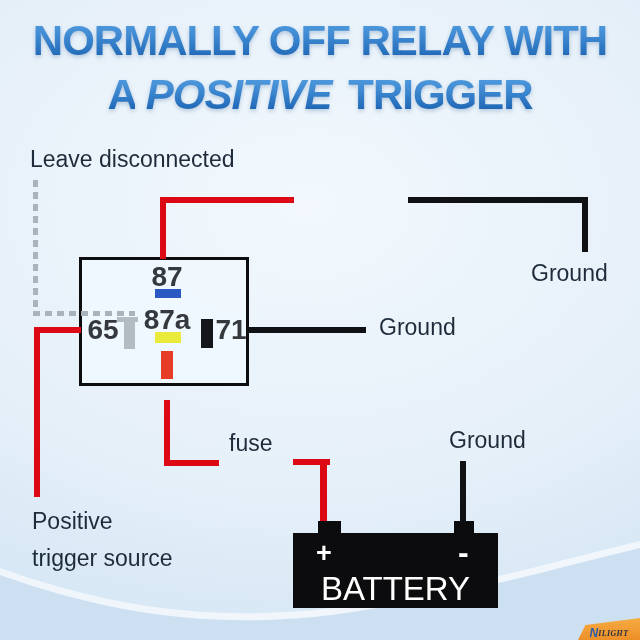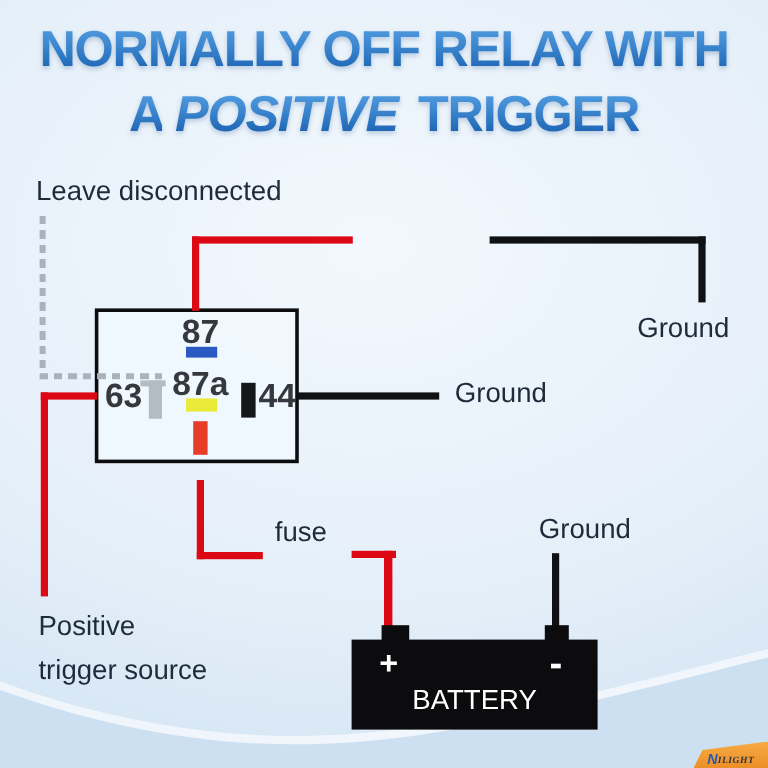--- a/index.html
+++ b/index.html
@@ -90,35 +90,35 @@
 
   <div class="abs wire blk" style="left:460px;top:461px;width:6px;height:61px;"></div>
 
   <div class="abs relay">
     <div class="pin" style="left:55px;top:3px;width:60px;">87</div>
     <div class="bar" style="left:73px;top:29px;width:26px;height:9px;background:#2b59c4;"></div>
 
     <div class="pin" style="left:45px;top:46px;width:80px;">87a</div>
     <div class="bar" style="left:73px;top:72px;width:26px;height:11px;background:#e9ea3a;"></div>
 
-    <div class="pin" style="left:1px;top:56px;width:40px;">63</div>
+    <div class="pin" style="left:1px;top:56px;width:40px;">65</div>
     <div class="bar" style="left:35px;top:57px;width:21px;height:5px;background:#b3bcc2;"></div>
     <div class="bar" style="left:42px;top:57px;width:11px;height:32px;background:#b3bcc2;"></div>
 
-    <div class="pin" style="left:129px;top:56px;width:40px;">44</div>
+    <div class="pin" style="left:129px;top:56px;width:40px;">71</div>
     <div class="bar" style="left:119px;top:59px;width:12px;height:29px;background:#15161a;"></div>
 
     <div class="bar" style="left:79px;top:91px;width:12px;height:28px;background:#e73c27;"></div>
   </div>
 
   <div class="abs bat-term" style="left:318px;top:521px;width:23px;height:13px;"></div>
   <div class="abs bat-term" style="left:454px;top:521px;width:20px;height:13px;"></div>
   <div class="abs bat-body"></div>
   <div class="abs bat-txt" style="left:316px;top:538px;font-size:27px;font-weight:bold;">+</div>
   <div class="abs bat-txt" style="left:458px;top:534px;font-size:32px;font-weight:bold;">-</div>
-  <div class="abs bat-txt" style="left:293px;top:570px;width:205px;text-align:center;font-size:23px;">BATTERY</div>
+  <div class="abs bat-txt" style="left:293px;top:570px;width:205px;text-align:center;font-size:33px;">BATTERY</div>
 
   <div class="abs logo">
     <span class="n">N</span>
       <span class="rest">ILIGHT</span>
   </div>
 
 </div>
 
 </body></html>

